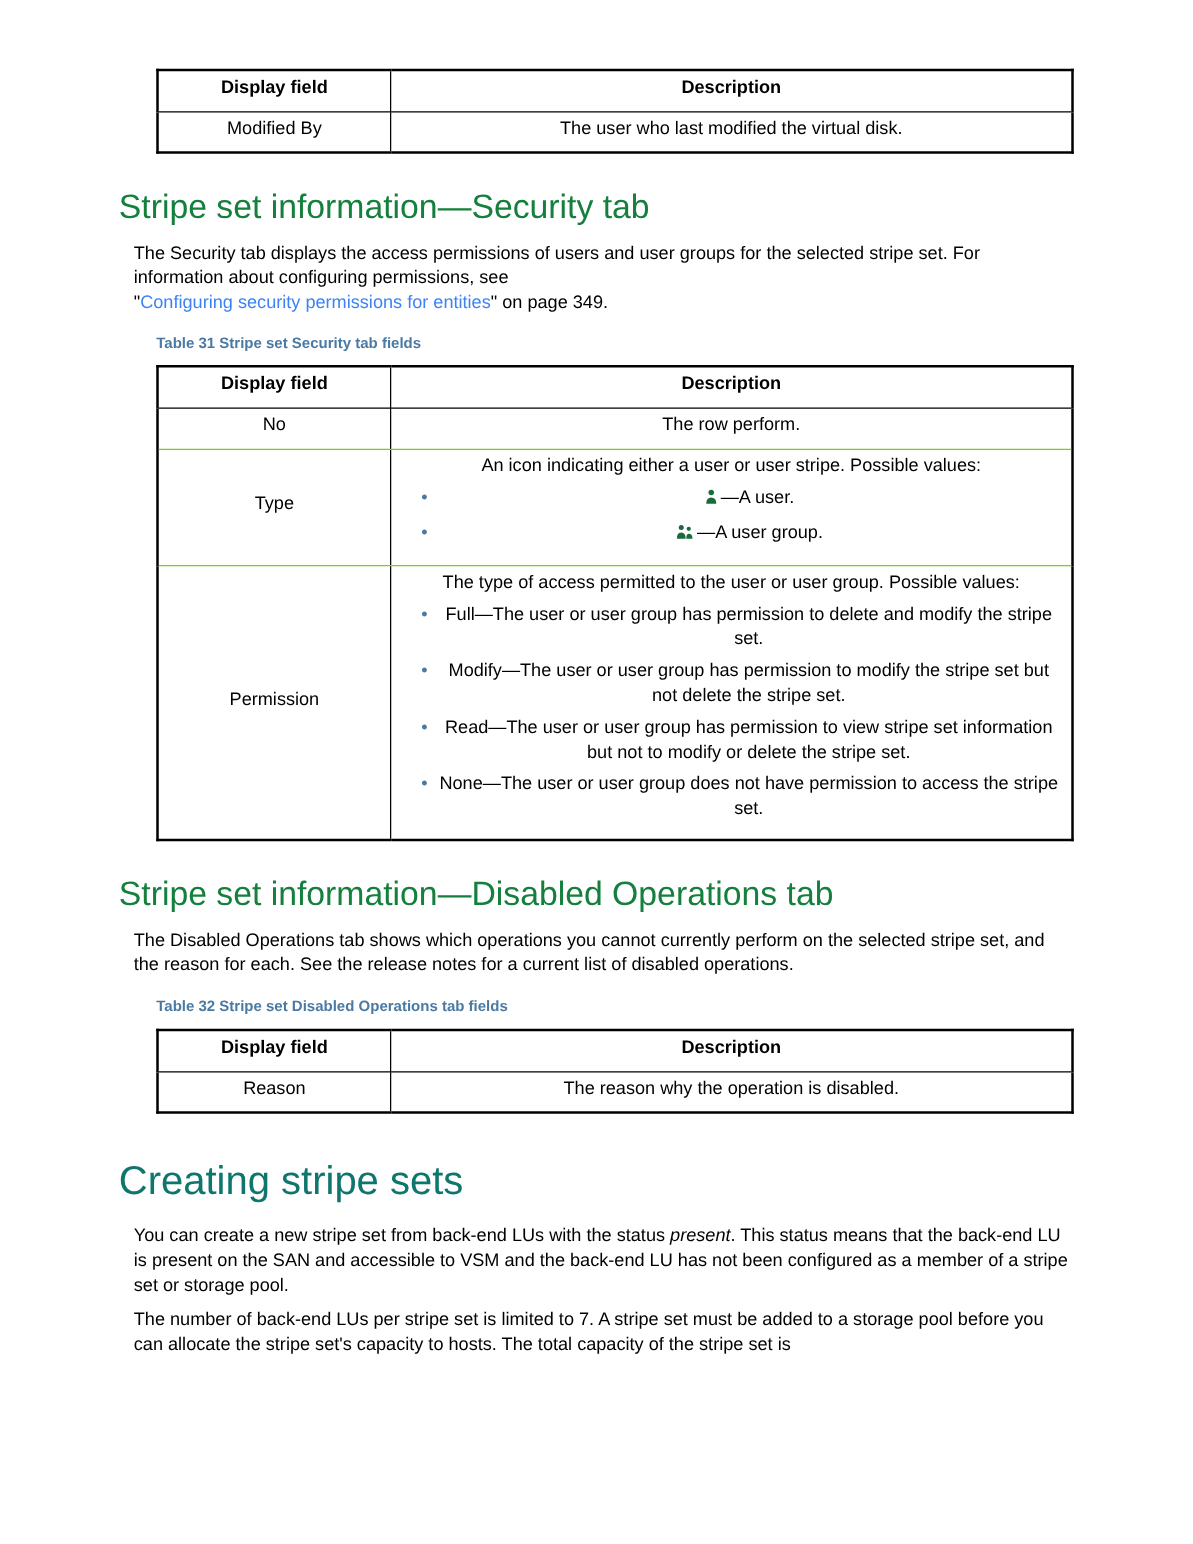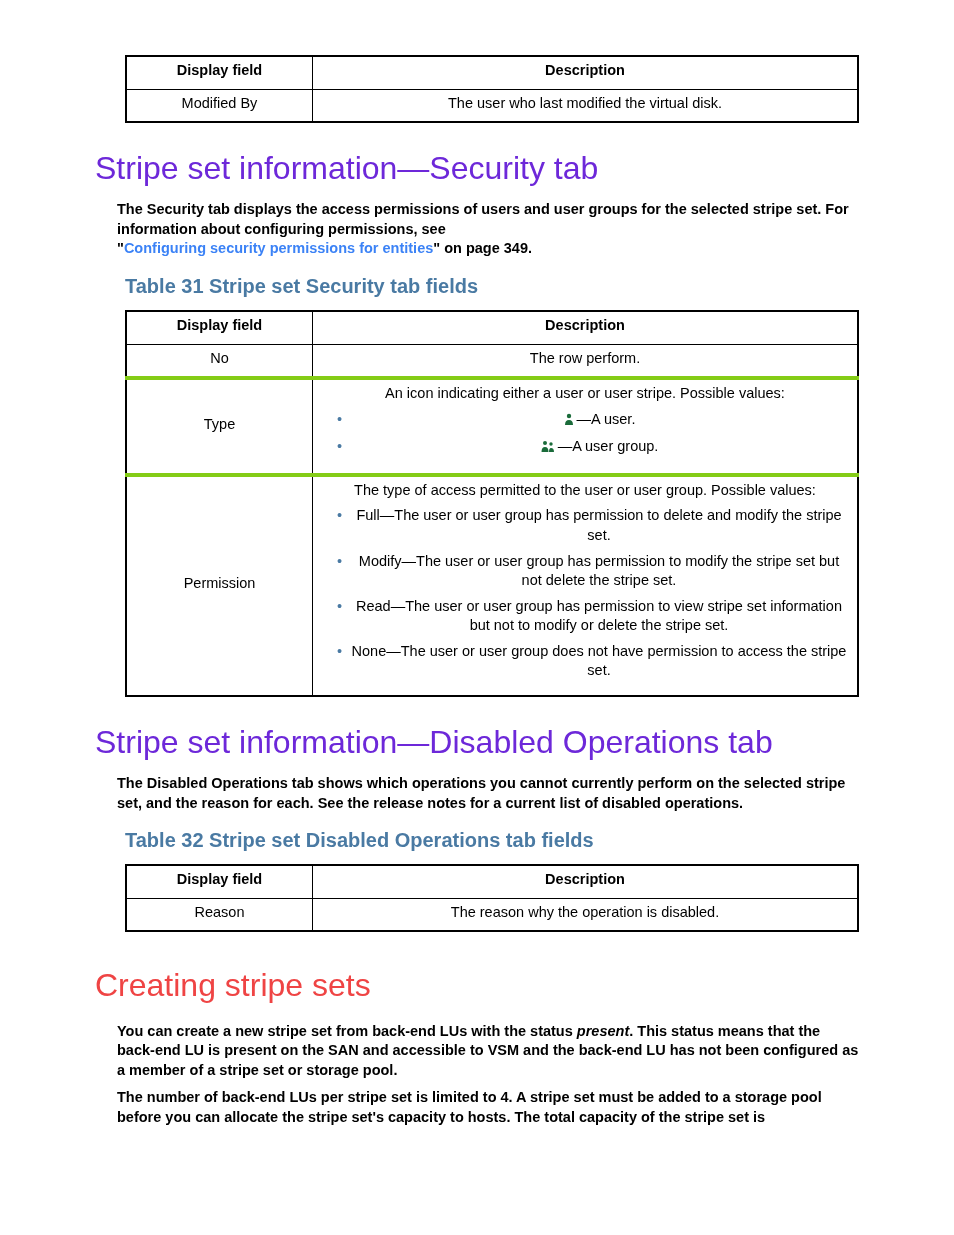--- a/index.html
+++ b/index.html
@@ -27,53 +27,52 @@
     padding: 4px 10px 8px 10px;
     font-size: 14.5px;
     font-weight: 300;
   }
   th {
     font-weight: 600;
     border-top: 2.5px solid #000;
     border-bottom: 1px solid #000;
   }
   td {
-    border-bottom: 4px solid #84cc16;
+    border-bottom: 1px solid #84cc16;
   }
   th:first-child, td:first-child {
     width: 165px;
     border-left: 2.5px solid #000;
     border-right: 1px solid #000;
   }
   th:last-child, td:last-child {
     border-right: 2.5px solid #000;
   }
   tr:last-child td { border-bottom: 2.5px solid #000; }
   h2 {
-    color: #6d28d9;
-    font-weight: 300;
-    font-size: 32px;
+    color: #15803d;
+    font-weight: 300;
+    font-size: 27px;
     margin: 24px 0 10px 0;
   }
   h1 {
-    color: #ef4444;
+    color: #0f766e;
     font-weight: 300;
     font-size: 32px;
     margin: 32px 0 14px 0;
   }
   .body-text {
-    margin-left: 22px;
+    margin-left: 12px;
     margin-bottom: 8px;
-    font-weight: bold;
   }
   .link { color: #3b82f6; }
   .table-caption {
     color: #4a7aa3;
     font-weight: 600;
-    font-size: 20px;
+    font-size: 12px;
     margin-left: 30px;
     margin-top: 14px;
     margin-bottom: 10px;
   }
   ul.cell-list {
     list-style: none;
     padding-left: 14px;
     margin: 6px 0 0 0;
   }
   ul.cell-list li {
@@ -190,13 +189,13 @@
       <td>Reason</td>
       <td>The reason why the operation is disabled.</td>
     </tr>
   </tbody>
 </table>
 
 <h1>Creating stripe sets</h1>
 <div class="body-text">
   <span>You can create a new stripe set from back-end LUs with the status </span><span class="italic">present</span><span>. This status means that the back-end LU is present on the SAN and accessible to VSM and the back-end LU has not been configured as a member of a stripe set or storage pool.</span>
 </div>
-<div class="body-text">The number of back-end LUs per stripe set is limited to 4. A stripe set must be added to a storage pool before you can allocate the stripe set's capacity to hosts. The total capacity of the stripe set is</div>
+<div class="body-text">The number of back-end LUs per stripe set is limited to 7. A stripe set must be added to a storage pool before you can allocate the stripe set's capacity to hosts. The total capacity of the stripe set is</div>
 
 </body></html>

